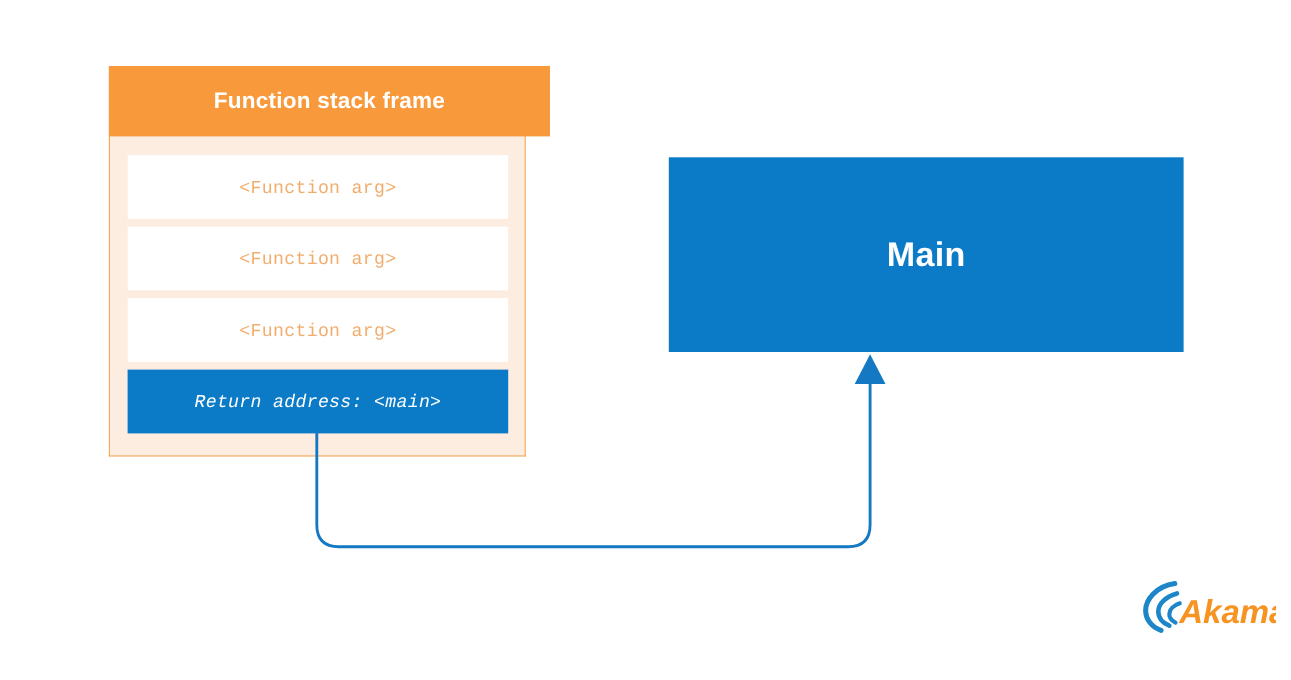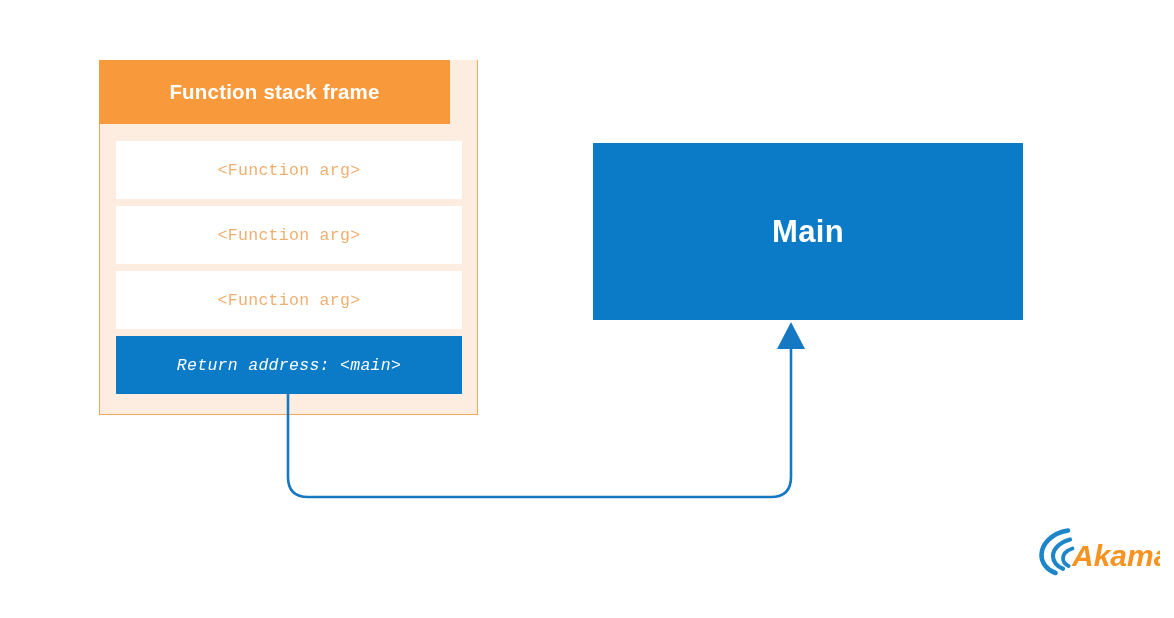--- a/index.html
+++ b/index.html
@@ -25,21 +25,21 @@
     height: 355px;
     box-sizing: border-box;
     background: #fdece0;
     border: 1px solid #f5a85a;
     border-top: none;
   }
   #stack-frame-header {
     position: absolute;
     left: 99px;
     top: 60px;
-    width: 351px;
+    width: 401px;
     height: 64px;
     box-sizing: border-box;
     background: #f89a3c;
     display: flex;
     align-items: center;
     justify-content: center;
   }
   #stack-frame-header .title {
     color: #ffffff;
     font-size: 20.5px;
@@ -72,23 +72,23 @@
   .frame-row.return {
     background: #0b7bc8;
     color: #ffffff;
     margin-bottom: 0;
     font-style: italic;
   }
 
   
   #main-box {
     position: absolute;
-    left: 593px;
+    left: 608px;
     top: 143px;
-    width: 430px;
+    width: 468px;
     height: 177px;
     background: #0b7bc8;
     display: flex;
     align-items: center;
     justify-content: center;
   }
   #main-box .main-label {
     color: #ffffff;
     font-size: 31px;
     font-weight: bold;

